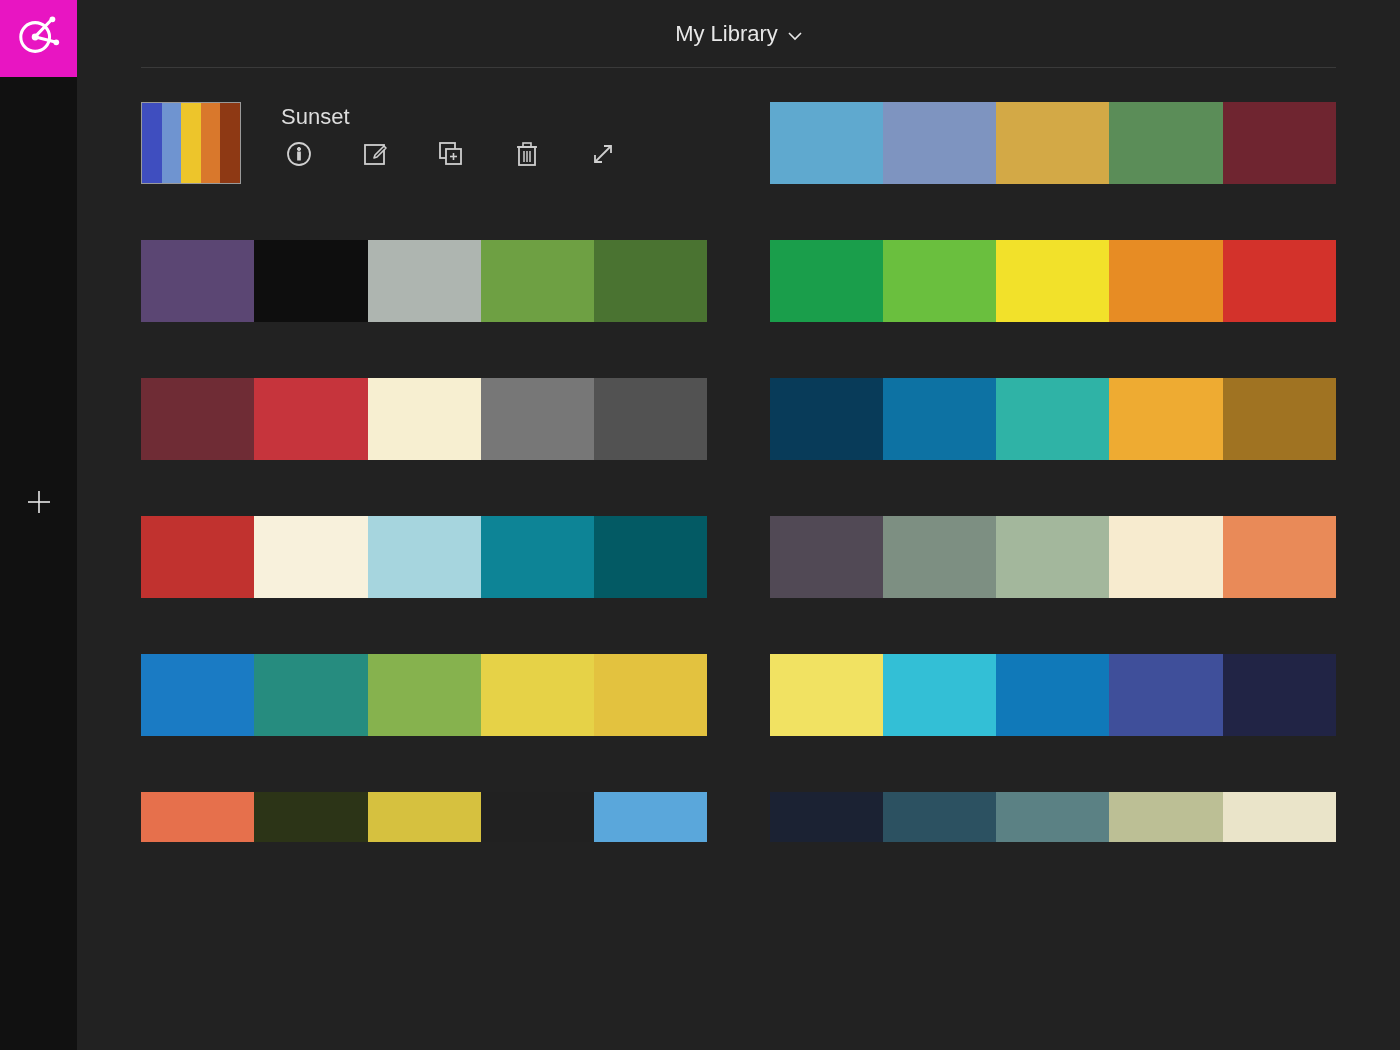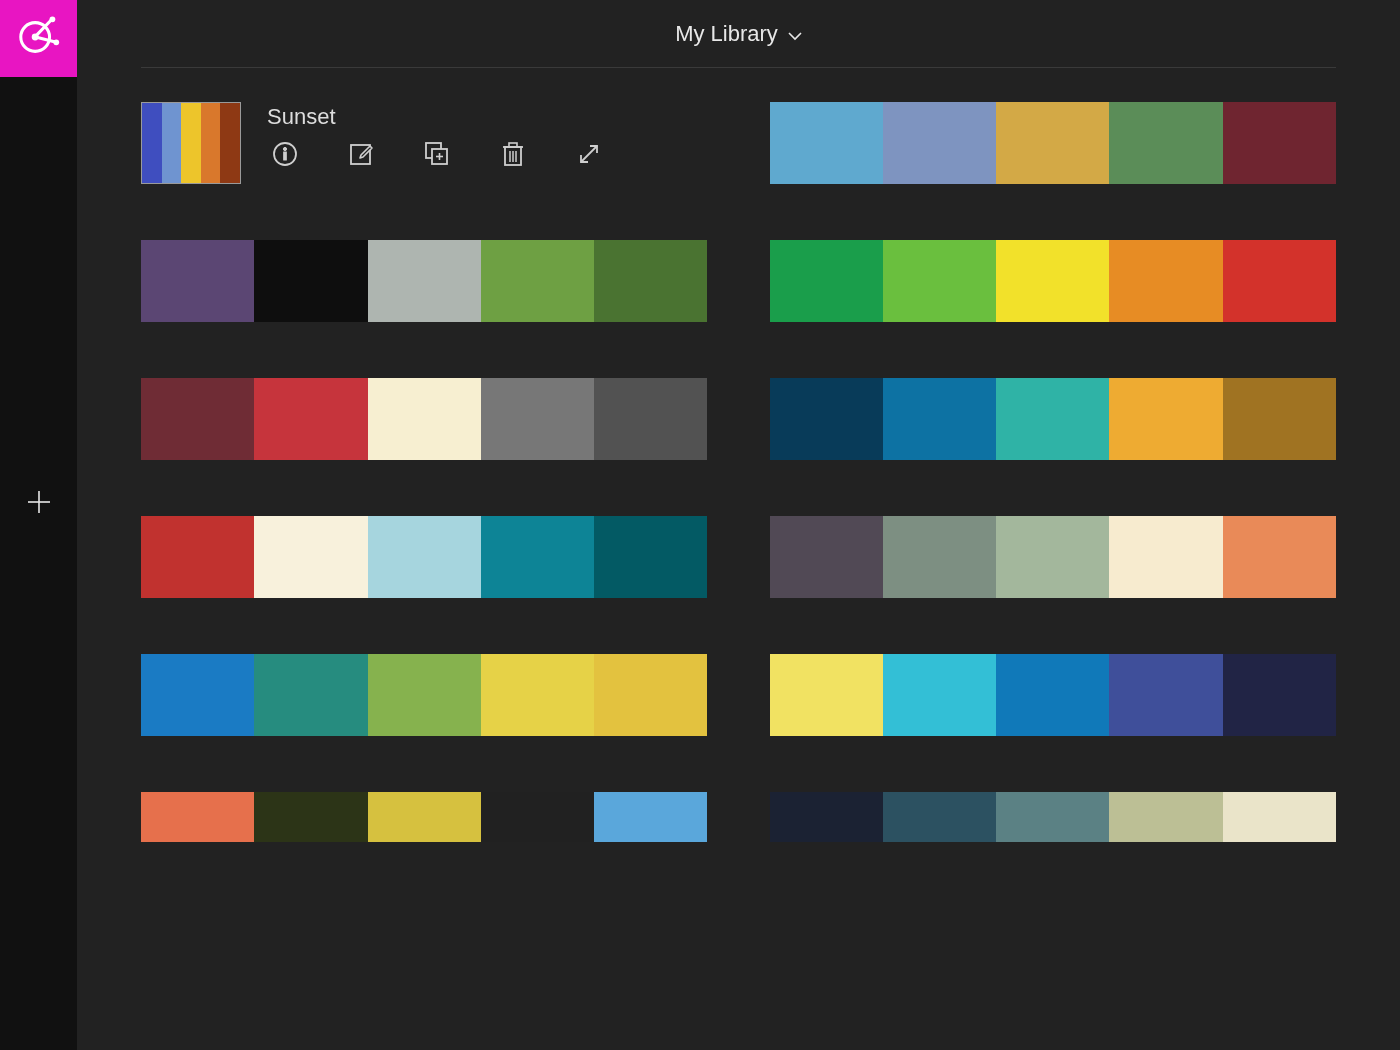--- a/index.html
+++ b/index.html
@@ -60,21 +60,21 @@
 
   .content {
     flex: 1;
     padding: 34px 64px 0 64px;
     overflow: hidden;
   }
   .cols { display: flex; gap: 62px; }
   .col { flex: 1; display: flex; flex-direction: column; gap: 56px; }
 
   
-  .selected-row { display: flex; align-items: flex-start; gap: 26px; }
+  .selected-row { display: flex; align-items: flex-start; gap: 40px; }
   .sel-thumb {
     width: 100px; height: 82px; display: flex;
     border: 1px solid #9a9a9a;
   }
   .sel-thumb div { flex: 1; }
   .sel-meta { display: flex; flex-direction: column; gap: 12px; padding-top: 2px; }
   .sel-title { font-size: 22px; color: #ddd; font-weight: 300; }
   .sel-actions { display: flex; gap: 48px; align-items: center; padding-left: 4px;}
   .sel-actions .ico {
     width: 28px; height: 28px;

